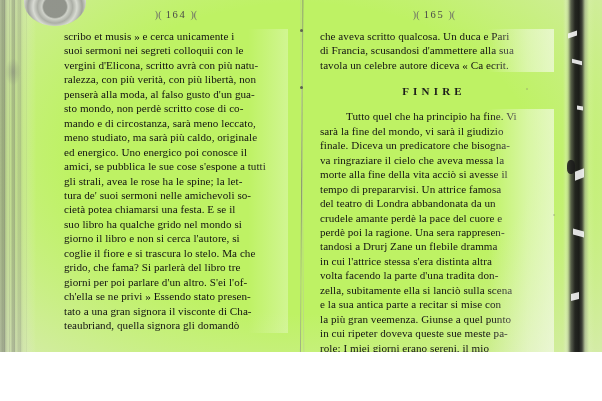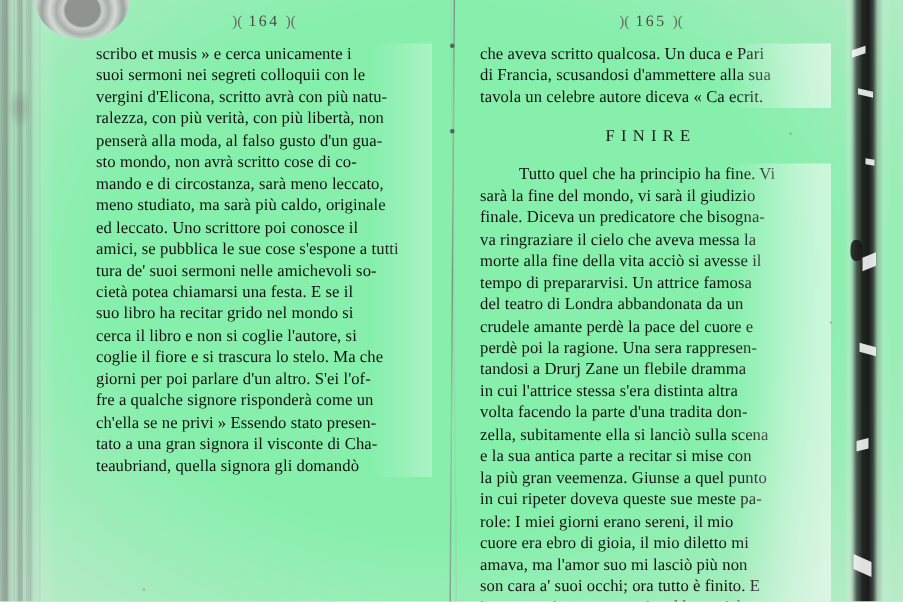--- a/index.html
+++ b/index.html
@@ -10,22 +10,22 @@
   body {
     width: 602px;
     height: 401px;
     overflow: hidden;
     font-family: "Liberation Serif", "DejaVu Serif", serif;
   }
 
   #scan {
     position: relative;
     width: 602px;
-    height: 401px;
-    background: #86efac;
+    height: 352px;
+    background: #bef264;
     overflow: hidden;
   }
 
   
   .paper-tone {
     position: absolute;
     inset: 0;
     background:
       radial-gradient(ellipse 70% 80% at 50% 45%, rgba(255,255,255,0) 55%, rgba(232,230,226,0.55) 100%);
     pointer-events: none;
@@ -205,21 +205,21 @@
     color: #6a6a68;
     letter-spacing: 0;
   }
 
   .section-title {
     text-align: center;
     font-size: 11px;
     letter-spacing: 4.2px;
     color: #1c1c1a;
     margin: 13px 0 12px 0;
-    font-weight: 400;
+    font-weight: 700;
   }
 
   .body-block {
     margin-top: 6px;
   }
 
   
   .ln {
     display: block;
     font-size: 11.1px;
@@ -285,32 +285,33 @@
       <span class="orn">)(</span>
       <span>164</span>
       <span class="orn">)(</span>
     </div>
     <div class="body-block fade-wrap">
       <div class="ln"><span class="j">scribo et musis » e cerca unicamente i</span></div>
       <div class="ln"><span class="j">suoi sermoni nei segreti colloquii con le</span></div>
       <div class="ln"><span class="j">vergini d'Elicona, scritto avrà con più natu-</span></div>
       <div class="ln"><span class="j">ralezza, con più verità, con più libertà, non</span></div>
       <div class="ln"><span class="j">penserà alla moda, al falso gusto d'un gua-</span></div>
-      <div class="ln"><span class="j">sto mondo, non avrà scritto cose di co-</span></div>
+      <div class="ln"><span class="j">sto mondo, non perdè scritto cose di co-</span></div>
       <div class="ln"><span class="j">mando e di circostanza, sarà meno leccato,</span></div>
       <div class="ln"><span class="j">meno studiato, ma sarà più caldo, originale</span></div>
-      <div class="ln"><span class="j">ed leccato. Uno scrittore poi conosce il</span></div>
+      <div class="ln"><span class="j">ed energico. Uno energico poi conosce il</span></div>
       <div class="ln"><span class="j">amici, se pubblica le sue cose s'espone a tutti</span></div>
+      <div class="ln"><span class="j">gli strali, avea le rose ha le spine; la let-</span></div>
       <div class="ln"><span class="j">tura de' suoi sermoni nelle amichevoli so-</span></div>
       <div class="ln"><span class="j">cietà potea chiamarsi una festa. E se il</span></div>
-      <div class="ln"><span class="j">suo libro ha recitar grido nel mondo si</span></div>
-      <div class="ln"><span class="j">cerca il libro e non si coglie l'autore, si</span></div>
+      <div class="ln"><span class="j">suo libro ha qualche grido nel mondo si</span></div>
+      <div class="ln"><span class="j">giorno il libro e non si cerca l'autore, si</span></div>
       <div class="ln"><span class="j">coglie il fiore e si trascura lo stelo. Ma che</span></div>
+      <div class="ln"><span class="j">grido, che fama? Si parlerà del libro tre</span></div>
       <div class="ln"><span class="j">giorni per poi parlare d'un altro. S'ei l'of-</span></div>
-      <div class="ln"><span class="j">fre a qualche signore risponderà come un</span></div>
       <div class="ln"><span class="j">ch'ella se ne privi » Essendo stato presen-</span></div>
       <div class="ln"><span class="j">tato a una gran signora il visconte di Cha-</span></div>
       <div class="ln"><span class="j">teaubriand, quella signora gli domandò</span></div>
 
       <div class="ink-fade"></div>
     </div>
   </div>
 
   <div class="page page-right">
     <div class="folio">

